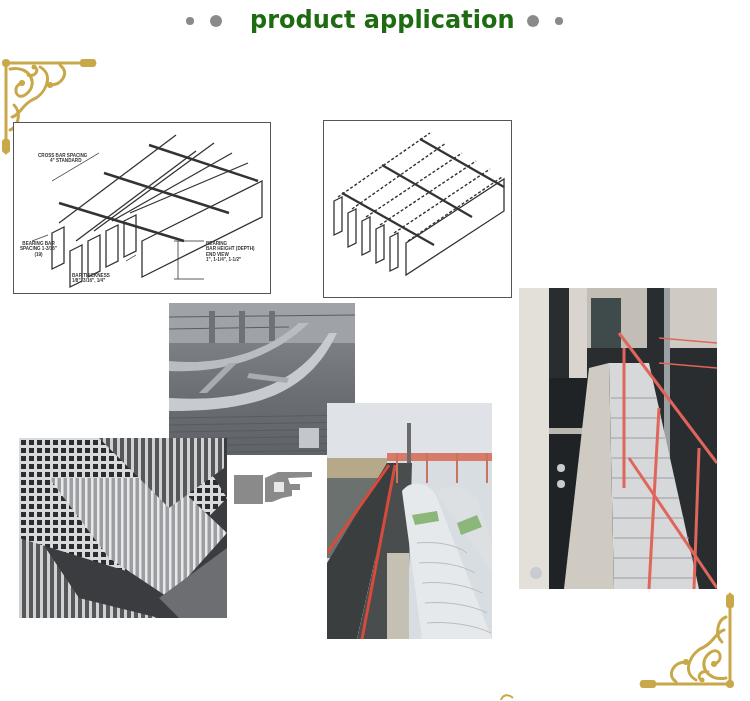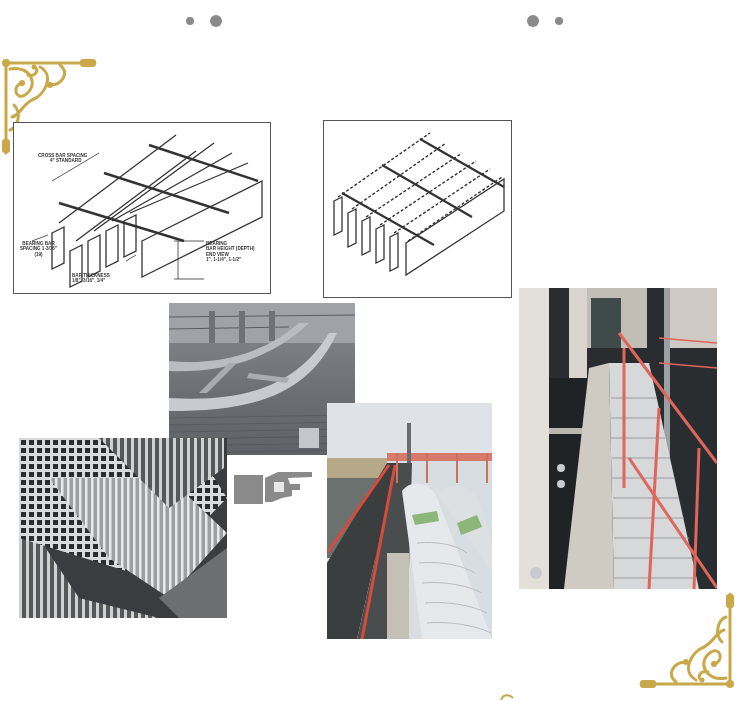--- a/index.html
+++ b/index.html
@@ -17,20 +17,21 @@
   .label { position: absolute; font-family: "Liberation Sans", sans-serif; font-size: 4.6px; line-height: 5.4px; color: #333; font-weight: bold; text-transform: uppercase; white-space: nowrap; }
 
   svg { display: block; }
 </style>
 </head>
 <body>
 
 <div class="header">
   <div class="dot" style="left:186px;top:17px;width:8px;height:8px;"></div>
   <div class="dot" style="left:210px;top:15px;width:12px;height:12px;"></div>
+  <div class="title">product application</div>
   <div class="dot" style="left:527px;top:15px;width:12px;height:12px;"></div>
   <div class="dot" style="left:555px;top:17px;width:8px;height:8px;"></div>
 </div>
 
 <div class="ornament" style="left:0;top:55px;width:100px;height:100px;">
   <svg width="100" height="100" viewBox="0 0 100 100">
     <g fill="none" stroke="#c9a84a" stroke-width="3" stroke-linecap="round">
       <line x1="6" y1="8" x2="95" y2="8"></line>
       <line x1="6" y1="8" x2="6" y2="98"></line>
       <path d="M10 14 C 30 10, 40 30, 25 40 C 15 46, 12 30, 22 28"></path>

